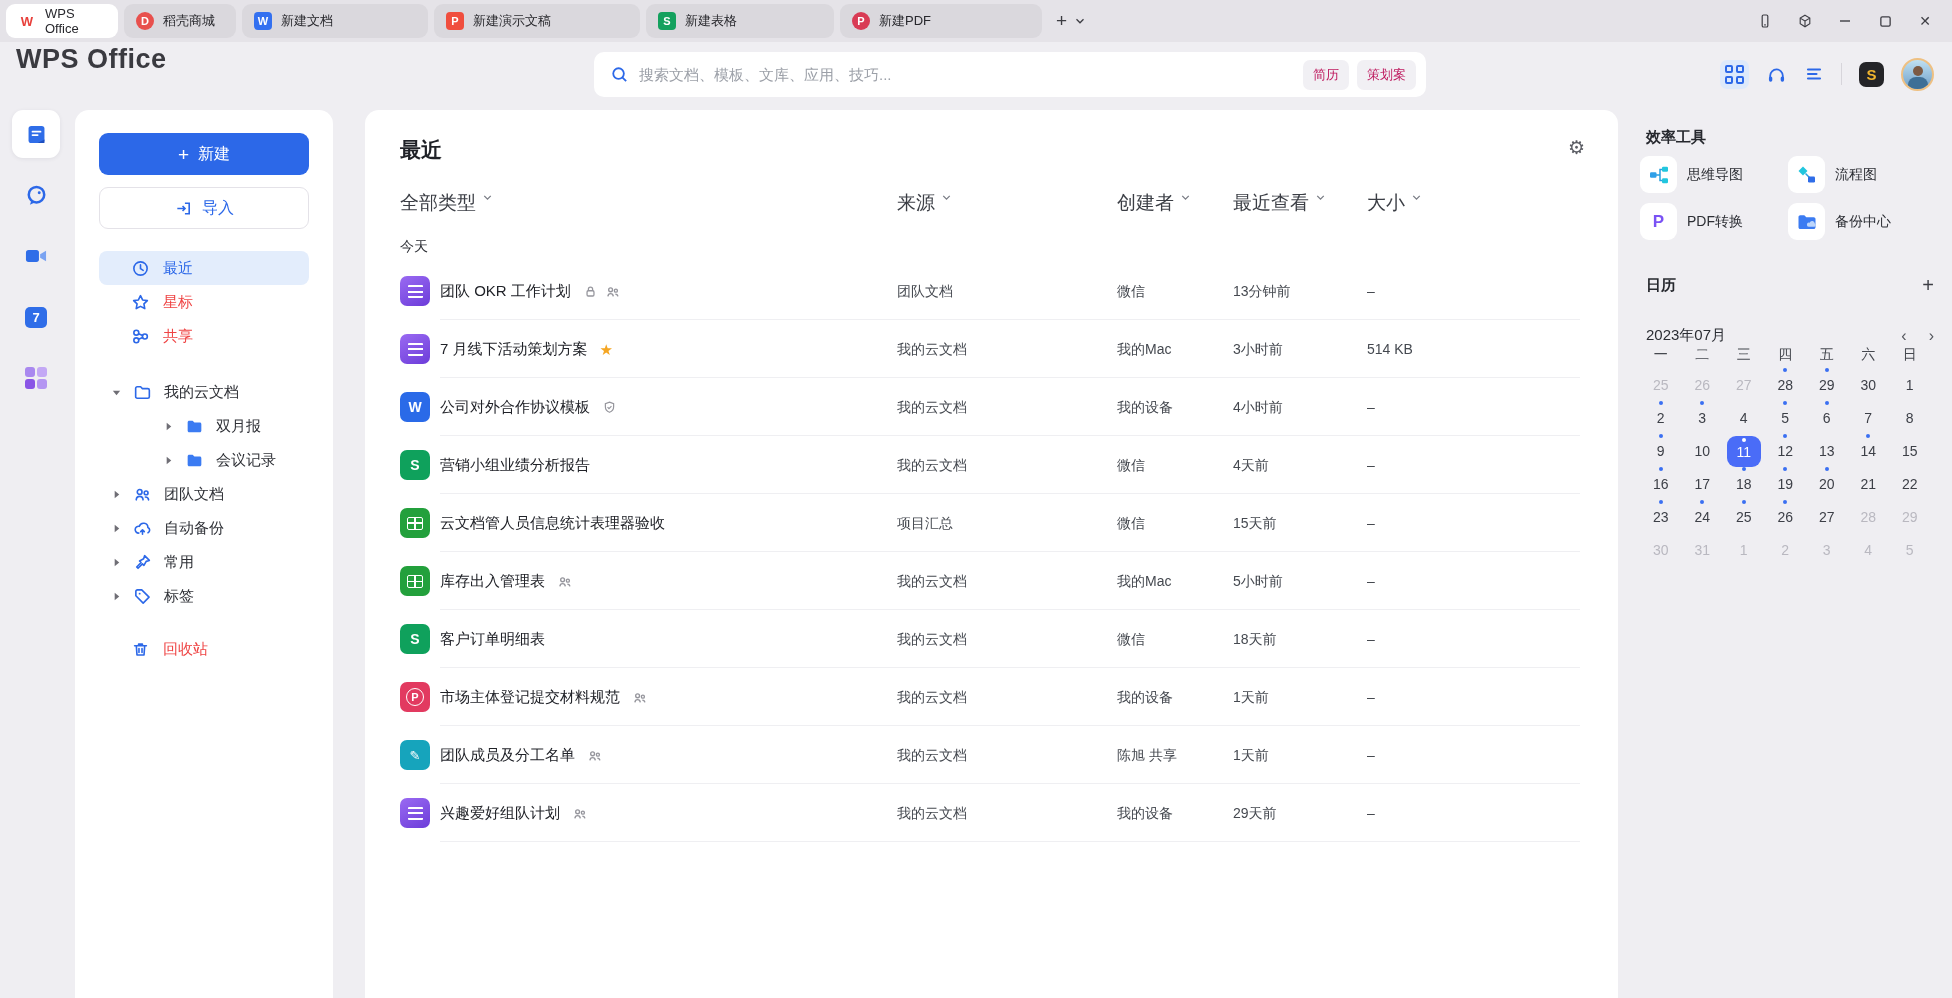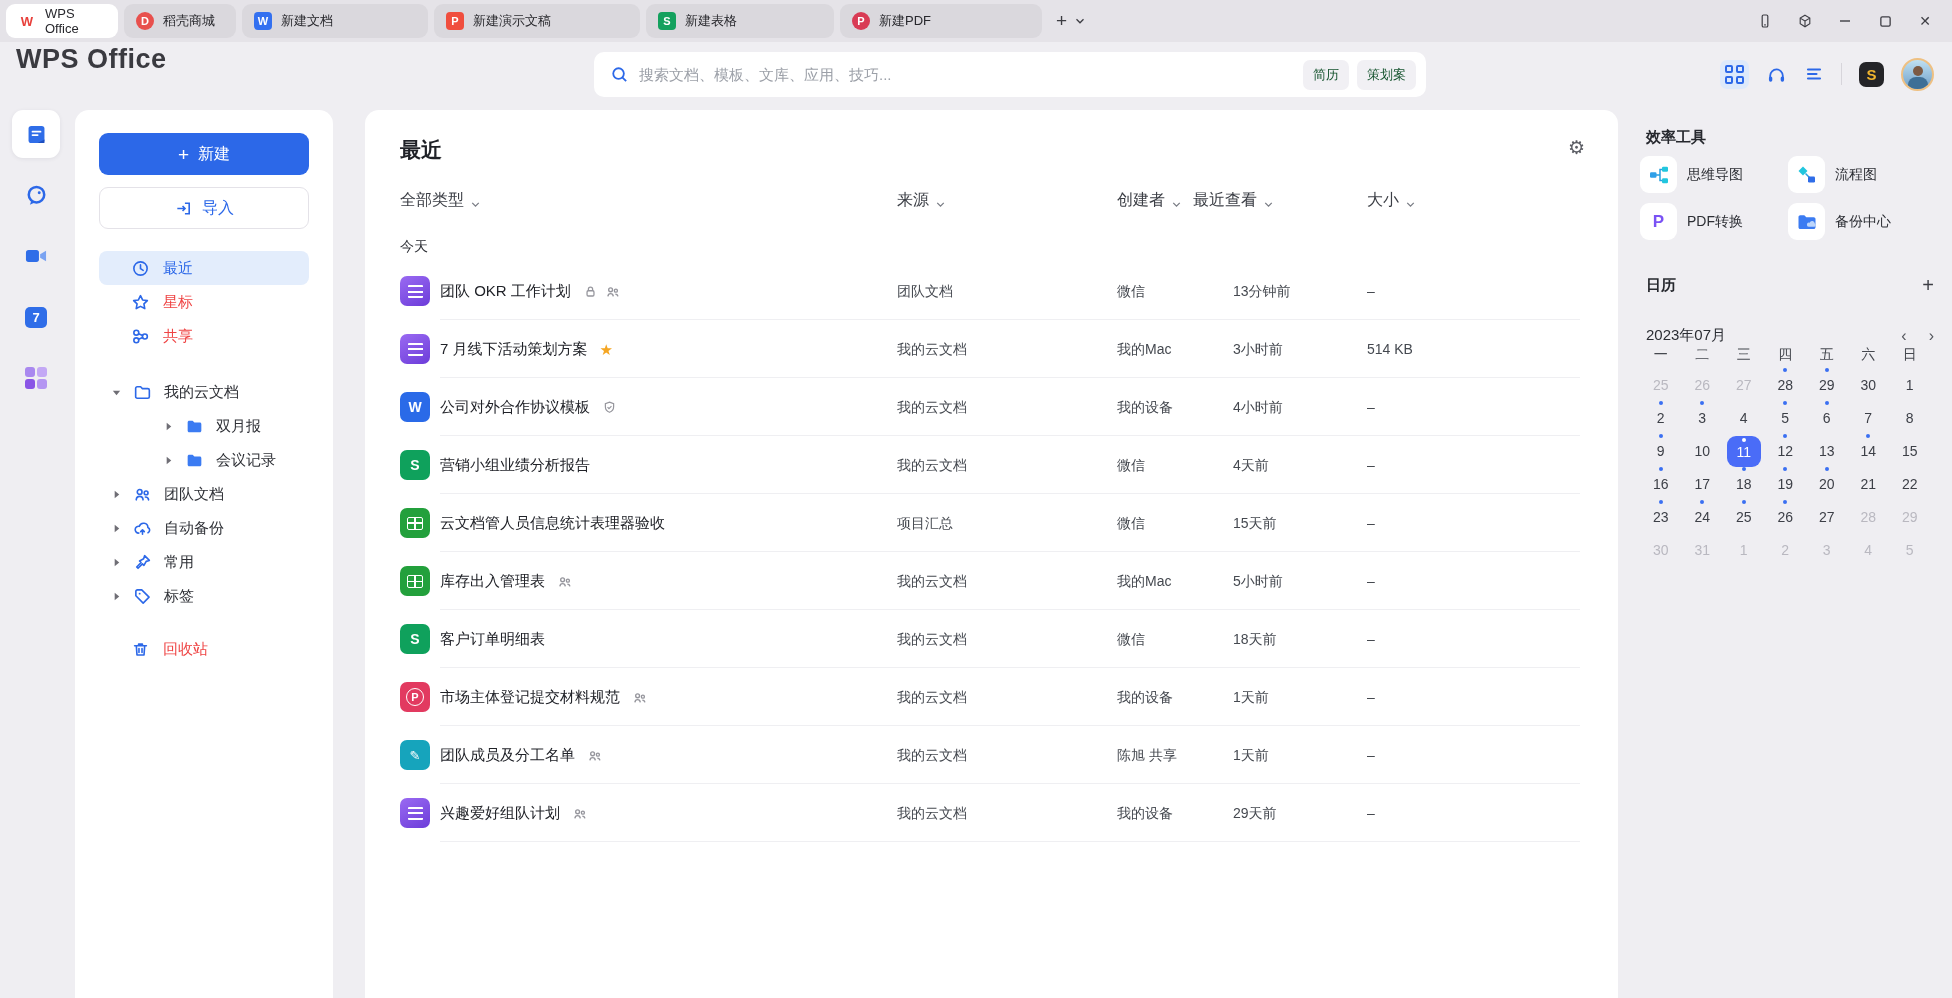--- a/index.html
+++ b/index.html
@@ -27,21 +27,21 @@
   .tab-chev svg { display:block; }
   .win-controls { margin-left:auto; display:flex; align-items:center; gap:22px; padding-right:18px; color:#3e3e44; }
   .win-controls span { display:flex; align-items:center; justify-content:center; width:18px; height:18px; font-size:14px; }
 
   
   .logo { position:absolute; left:16px; top:44px; font-size:27px; font-weight:700; letter-spacing:0.5px; color:#3a3a40; }
   .search { position:absolute; left:594px; top:52px; width:832px; height:45px; background:#fff; border-radius:10px; display:flex; align-items:center; padding:0 10px 0 16px; }
   .search svg { flex:none; }
   .search input { flex:1; border:none; outline:none; font-size:15px; margin-left:10px; color:#2a2c32; background:transparent; font-family:inherit; }
   .search input::placeholder { color:#9ca0a8; }
-  .stag { background:#f1f0f4; color:#14532d; font-size:13px; border-radius:7px; padding:6px 10px; margin-left:8px; flex:none; }
+  .stag { background:#f1f0f4; color:#be185d; font-size:13px; border-radius:7px; padding:6px 10px; margin-left:8px; flex:none; }
   .hdr-right { position:absolute; right:18px; top:55px; height:38px; display:flex; align-items:center; gap:17px; }
   .hi-grid { width:29px; height:29px; background:#dde9fb; border-radius:7px; display:grid; grid-template-columns:8px 8px; grid-template-rows:8px 8px; gap:3px; align-content:center; justify-content:center; }
   .hi-grid i { border:2px solid #2c68e8; border-radius:2px; }
   .hi { display:flex; align-items:center; justify-content:center; }
   .hdr-divider { width:1px; height:22px; background:#d7d5db; }
   .s-badge { width:25px; height:25px; background:#242428; border-radius:7px; color:#f0b42e; font-weight:700; font-size:15px; display:flex; align-items:center; justify-content:center; }
   .avatar { width:33px; height:33px; border-radius:50%; border:2px solid #eec083; background:linear-gradient(180deg,#bfe0f2,#6f9fc8); position:relative; overflow:hidden; }
   .avatar::before { content:""; position:absolute; left:10px; top:6px; width:10px; height:10px; border-radius:50%; background:#7c5a44; }
   .avatar::after { content:""; position:absolute; left:5px; top:17px; width:20px; height:14px; border-radius:8px 8px 0 0; background:#3e6f96; }
 
@@ -71,25 +71,25 @@
   .tree-item .arrow { width:12px; display:flex; justify-content:center; color:#85848b; flex:none; }
   .tree-item .sic { margin-left:10px; width:20px; display:flex; justify-content:center; color:#2c68e8; flex:none; }
   .tree-item .lbl { margin-left:12px; }
   .tree-child { padding-left:52px;margin-left:35px; }
 
   
   .main-card { position:absolute; left:365px; top:110px; width:1253px; bottom:0; background:#fff; border-radius:14px 14px 0 0; }
   .m-title { position:absolute; left:35px; top:26px; font-size:21px; font-weight:700; color:#1f2127; }
   .gear { position:absolute; right:33px; top:26px; font-size:19px; color:#5a5c63; }
   .filters { position:absolute; left:0; right:0; top:80px; height:22px; }
-  .flt { position:absolute; display:flex; align-items:flex-end; gap:5px; font-size:16px; color:#3b3e45; }
+  .flt { position:absolute; display:flex; align-items:flex-start; gap:5px; font-size:19px; color:#3b3e45; }
   .flt:nth-child(1){ left:35px; }
   .flt:nth-child(2){ left:532px; }
   .flt:nth-child(3){ left:752px; }
-  .flt:nth-child(4){ left:828px;font-family:Liberation Mono, monospace; }
+  .flt:nth-child(4){ left:868px;font-family:Liberation Mono, monospace; }
   .flt:nth-child(5){ left:1002px; }
   .flt svg { margin-top:1px; }
   .group-label { position:absolute; left:35px; top:128px; font-size:14px; color:#2c2e34; }
   .file-list { position:absolute; left:0; right:0; top:152px; }
   .f-row { position:relative; height:58px; }
   .f-sep { position:absolute; left:75px; right:38px; bottom:0; border-bottom:1px solid #efeff2; }
   .tile { position:absolute; left:35px; top:14px; width:30px; height:30px; border-radius:7px; display:flex; align-items:center; justify-content:center; color:#fff; font-weight:700; font-size:14px; }
   .t-doc { background:linear-gradient(150deg,#9a6af2,#6c3cd9); }
   .t-doc i { width:15px; height:13px; background:repeating-linear-gradient(#fff 0 2px, transparent 2px 5.5px); border-radius:1px; }
   .t-word { background:#2a6ae8; }

